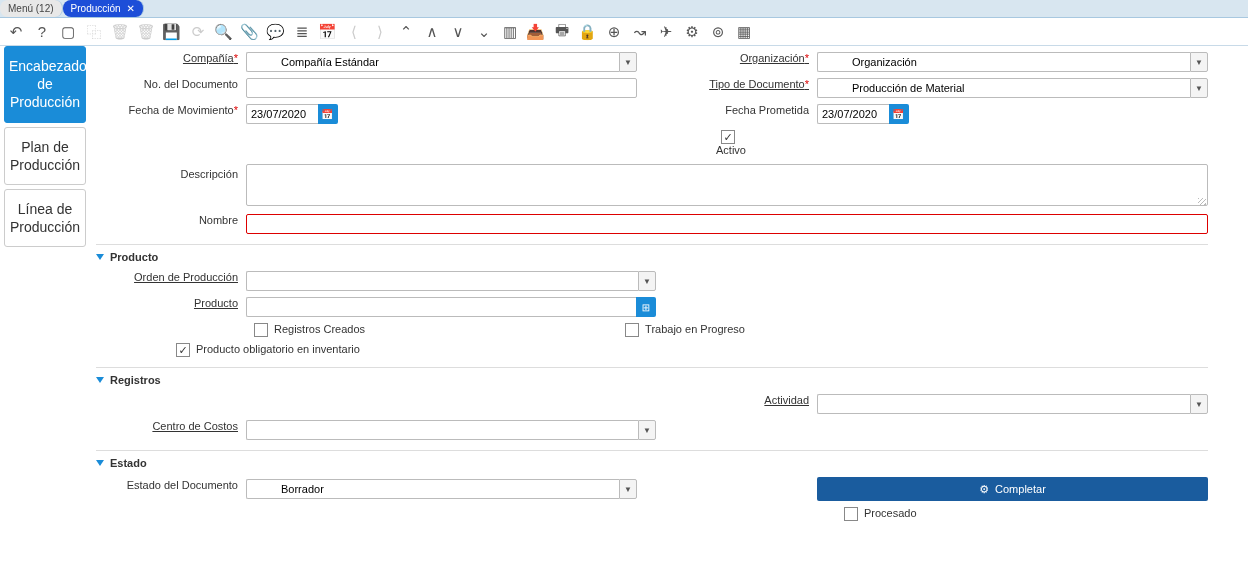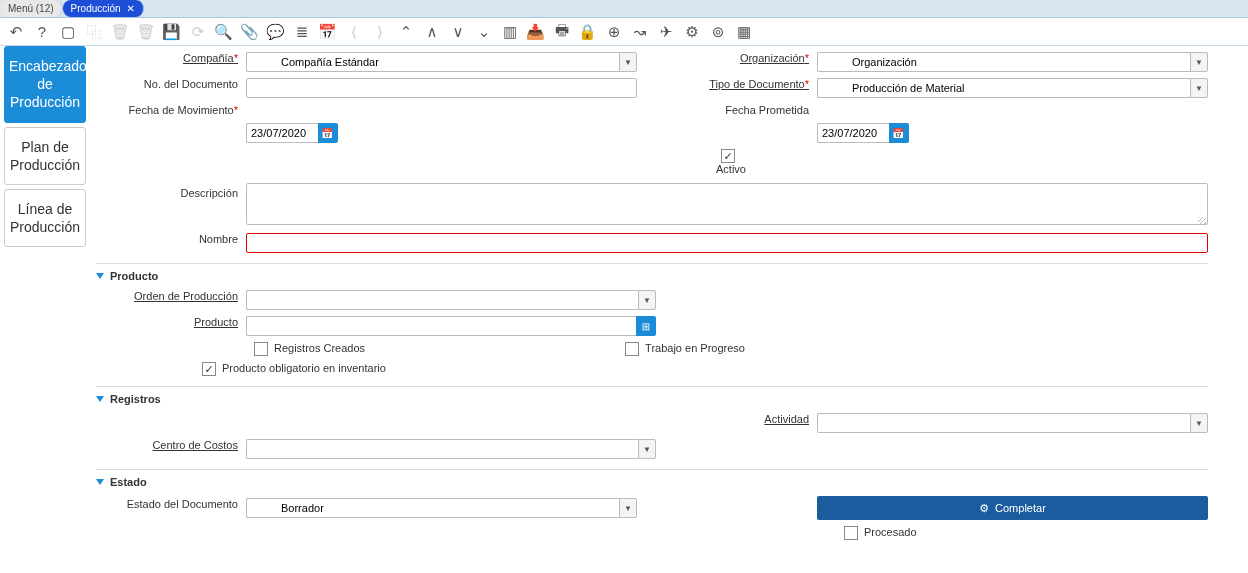--- a/index.html
+++ b/index.html
@@ -106,21 +106,21 @@
   .combo .inp { border-radius: 2px 0 0 2px; border-right: 0; padding-left: 34px; }
   .combo .dd {
     width: 18px; height: 20px;
     border: 1px solid #bbb;
     border-radius: 0 2px 2px 0;
     background: #f4f4f4;
     display: flex; align-items:center; justify-content:center;
     font-size: 8px; color:#555;
     cursor: pointer;
   }
-  .datebox { display:flex; width: 92px; margin-top: 19px; }
+  .datebox { display:flex; width: 92px; }
   .datebox .inp { border-radius: 2px 0 0 2px; border-right: 0; width: 72px; flex: none; }
   .datebox .cal {
     width: 20px; height: 20px;
     background: #1a8cd8;
     display:flex; align-items:center; justify-content:center;
     color:#fff; font-size:10px;
     border-radius: 0 2px 2px 0;
     cursor:pointer;
   }
   .lookup { display:flex; flex:1; }
@@ -332,21 +332,21 @@
         <span class="chk"></span>
         <span>Registros Creados</span>
       </div>
       <div class="col-half" style="margin-left:260px;width:auto">
         <span class="chk"></span>
         <span>Trabajo en Progreso</span>
       </div>
     </div>
 
     <div class="form-row">
-      <div class="col-half" style="margin-left:106px;width:auto">
+      <div class="col-half" style="margin-left:80px;width:auto">
         <span class="chk checked"></span>
         <span>Producto obligatorio en inventario</span>
       </div>
     </div>
 
     <div class="section-hdr">
       <span class="tri"></span>
       <span class="title">Registros</span>
     </div>
 

